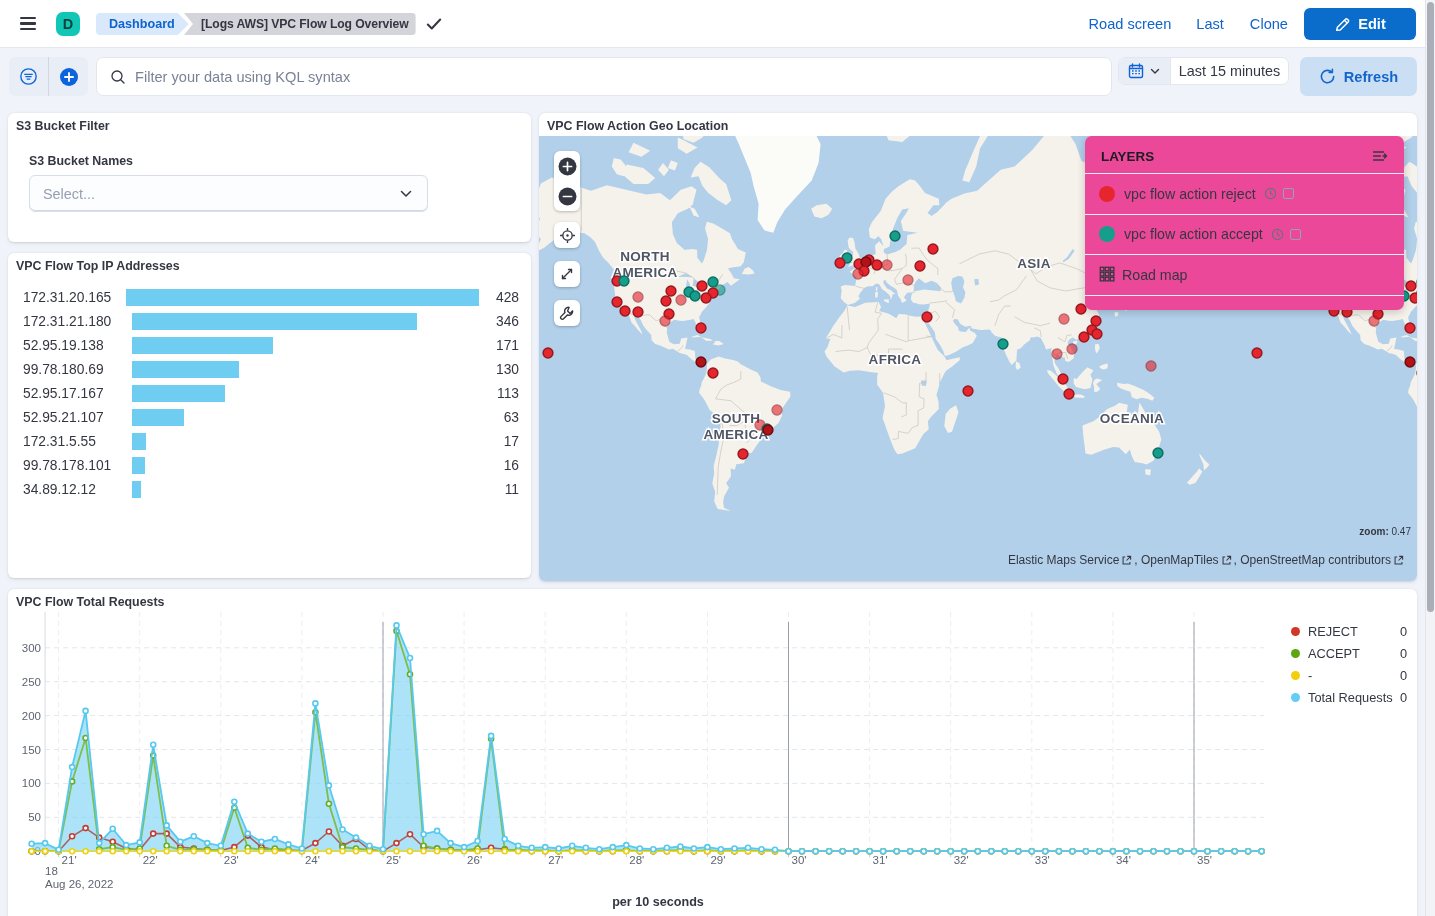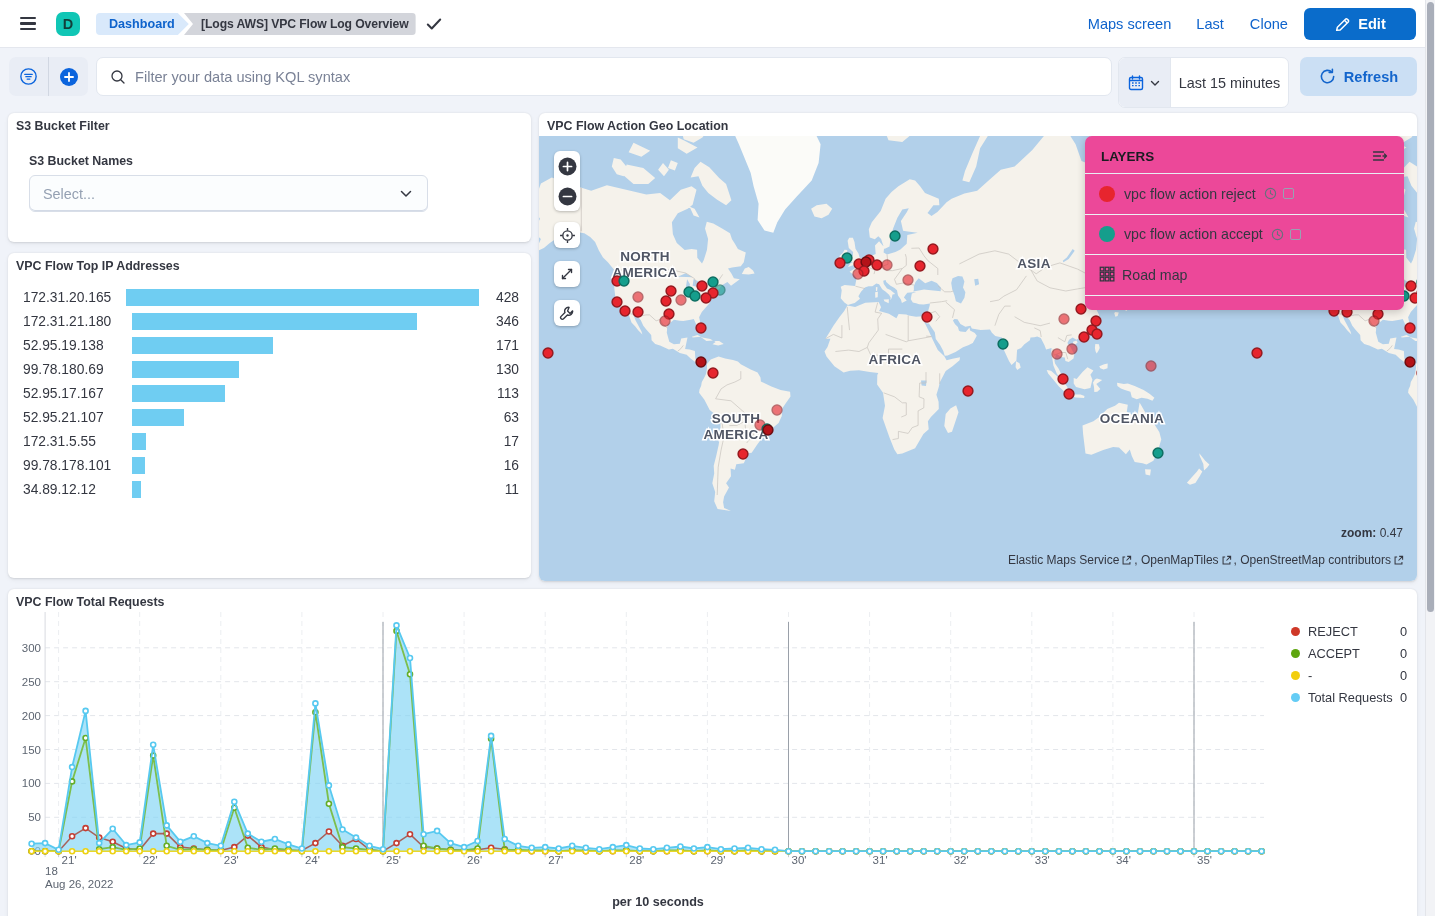--- a/index.html
+++ b/index.html
@@ -12,21 +12,21 @@
 .hcheck{position:absolute;left:425px;top:15px}
 .hlinks{position:absolute;right:0;top:0;height:48px;display:flex;align-items:center}
 .hlink{color:#0e63cc;font-size:14.6px;font-weight:500}
 .btn-edit{margin:0 19px 0 0;width:112px;height:32px;background:#0a6ccb;border-radius:6px;color:#fff;font-size:14.6px;font-weight:600;display:flex;align-items:center;justify-content:center;gap:7px}
 .tbar{position:absolute;left:0;top:48px;width:1435px;height:57px;background:#f0f3f9}
 .fgroup{position:absolute;left:9px;top:9px;width:79px;height:39px;background:#e9edf5;border-radius:7px;display:flex}
 .fgroup .fb{flex:1;display:flex;align-items:center;justify-content:center}
 .fgroup .fb:first-child{border-right:1px solid #d1d7e2}
 .qbar{position:absolute;left:96px;top:9px;width:1016px;height:39px;background:#fff;border:1px solid #e2e7ef;border-radius:7px;display:flex;align-items:center;padding-left:13px;gap:9px}
 .qbar span{color:#7a8296;font-size:14.6px}
-.dpick{position:absolute;left:1118px;top:9px;width:171px;height:51px;background:#fff;border:1px solid #e2e7ef;border-radius:7px;display:flex;overflow:hidden}
+.dpick{position:absolute;left:1118px;top:9px;width:171px;height:28px;background:#fff;border:1px solid #e2e7ef;border-radius:7px;display:flex;overflow:hidden}
 .dpick .cal{width:52px;background:#e9edf5;display:flex;align-items:center;justify-content:center;gap:5px;border-right:1px solid #e2e7ef}
 .dpick .dtxt{flex:1;display:flex;align-items:center;justify-content:center;color:#343741;font-size:14.4px}
 .btn-refresh{position:absolute;left:1300px;top:9px;width:117px;height:39px;background:#cbdff4;border-radius:7px;color:#1365cc;font-weight:600;font-size:14.6px;display:flex;align-items:center;justify-content:center;gap:8px}
 .panel{position:absolute;background:#fff;border-radius:6px;box-shadow:0 0.9px 2px rgba(0,0,0,0.1),0 2px 5px rgba(0,0,0,0.05)}
 .ptitle{font-size:12.4px;font-weight:700;color:#343741;padding:6px 0 0 8px}
 #p-s3{left:8px;top:113px;width:523px;height:129px}
 #p-ip{left:8px;top:253px;width:523px;height:325px}
 #p-map{left:539px;top:113px;width:878px;height:468px}
 #p-ch{left:8px;top:589px;width:1409px;height:340px}
 .s3label{margin:21px 0 0 21px;font-size:12.4px;font-weight:700;color:#343741}
@@ -37,21 +37,21 @@
 .iplabel{width:103px;font-size:13.8px;color:#343741;white-space:nowrap}
 .ipbarwrap{flex:1;margin-left:6px}
 .ipbar{height:17px;background:#6fcdf2}
 .ipval{width:42px;text-align:right;font-size:13.8px;color:#343741}
 .mapwrap{position:absolute;left:0;top:23px;width:878px;height:445px;overflow:hidden;border-radius:0 0 6px 6px}
 .mctl{position:absolute;width:26px;background:#fff;border-radius:6px;box-shadow:0 1px 3px rgba(0,0,0,0.25);display:flex;flex-direction:column;align-items:center;justify-content:space-around}
 .layers{position:absolute;left:546px;top:0;width:319px;height:174px;background:#ec4899;border-radius:7px;box-shadow:0 2px 8px rgba(0,0,0,0.2)}
 .laytitle{display:flex;justify-content:space-between;align-items:center;padding:12px 16px 9px 16px;border-bottom:1px solid #e9edf3;font-size:13.4px;font-weight:700;color:#1a1c21}
 .layrow{display:flex;align-items:center;height:40.5px;padding:0 14px;border-bottom:1px solid #eef1f5;font-size:14.2px;color:#343741;gap:6px}
 .ldot{width:16px;height:16px;border-radius:50%}
-.zoomtxt{position:absolute;right:14px;top:390px;font-size:12px;color:#343741}
+.zoomtxt{position:absolute;right:6px;top:390px;font-size:10px;color:#343741}
 .attrib{position:absolute;right:13px;top:416px;font-size:12px;color:#343741;padding:1px 0;display:flex;align-items:center;gap:2px}
 .legend{position:absolute;left:1283px;top:32px;width:116px}
 .legrow{display:flex;align-items:center;height:21.8px;font-size:12.8px;color:#343741}
 .legrow .dot{width:9px;height:9px;border-radius:50%;margin-right:8px}
 .legrow .lv{margin-left:auto}
 .per10{position:absolute;left:0;top:306px;width:1300px;text-align:center;font-size:12.6px;font-weight:700;color:#343741}
 .sbar{position:absolute;right:0;top:0;width:10px;height:916px;background:#f2f3f6;border-left:1px solid #e3e5ea}
 .sthumb{position:absolute;right:1.5px;top:2px;width:7px;height:610px;background:#a9aeb9;border-radius:4px}
 </style></head><body>
 
@@ -61,21 +61,21 @@
       <div></div>
       <div></div>
     </div>
   <div class="avatar">D</div>
   <div class="bc1">Dashboard</div>
   <div class="bc2">[Logs AWS] VPC Flow Log Overview</div>
   <div class="hcheck"><svg width="18" height="18" viewBox="0 0 16 16">
         <path d="M2.5 8.5l3.5 3.5L13.5 4" fill="none" stroke="#343741" stroke-width="1.8" stroke-linecap="round" stroke-linejoin="round"></path>
       </svg></div>
   <div class="hlinks">
-    <div class="hlink" style="margin-right:25px">Maps screen</div>
+    <div class="hlink" style="margin-right:25px">Road screen</div>
     <div class="hlink" style="margin-right:26px">Last</div>
     <div class="hlink" style="margin-right:16px">Clone</div>
     <div class="btn-edit"><svg width="17" height="17" viewBox="0 0 16 16">
           <path d="M2.5 13.5l.7-3L10.8 3a1.2 1.2 0 0 1 1.7 0l.9.9a1.2 1.2 0 0 1 0 1.7l-7.6 7.5-3.3.4z" fill="none" stroke="#fff" stroke-width="1.4" stroke-linejoin="round"></path>
           <path d="M9.8 4l2.6 2.6" stroke="#fff" stroke-width="1.4"></path>
         </svg>Edit</div>
   </div>
 </div>
 
 <div class="tbar">

